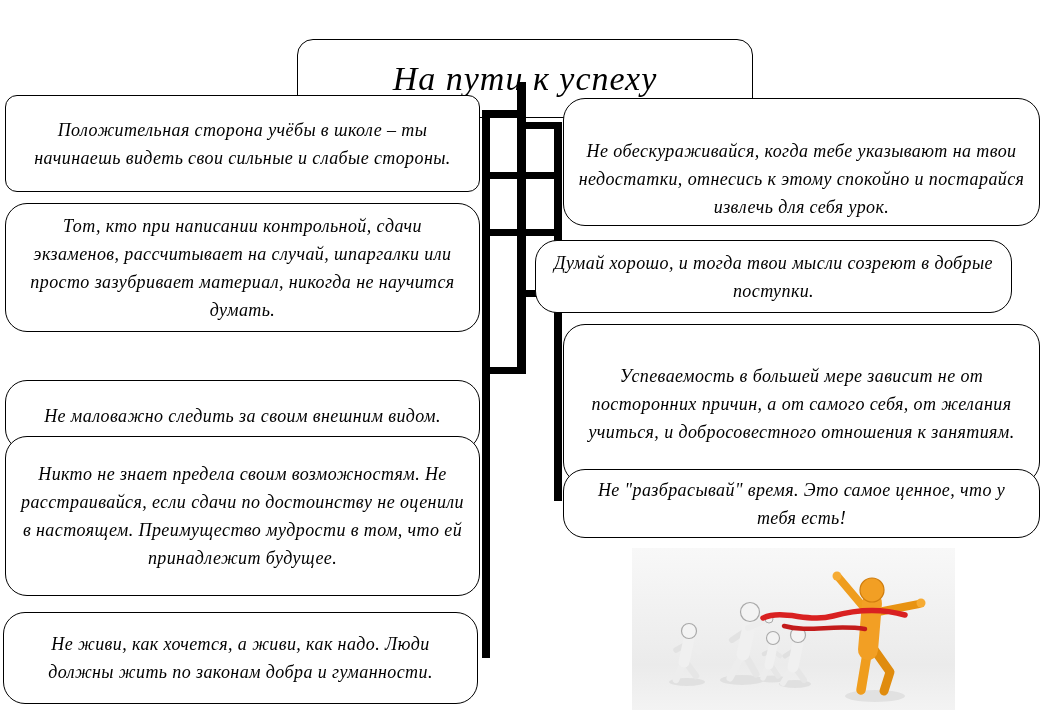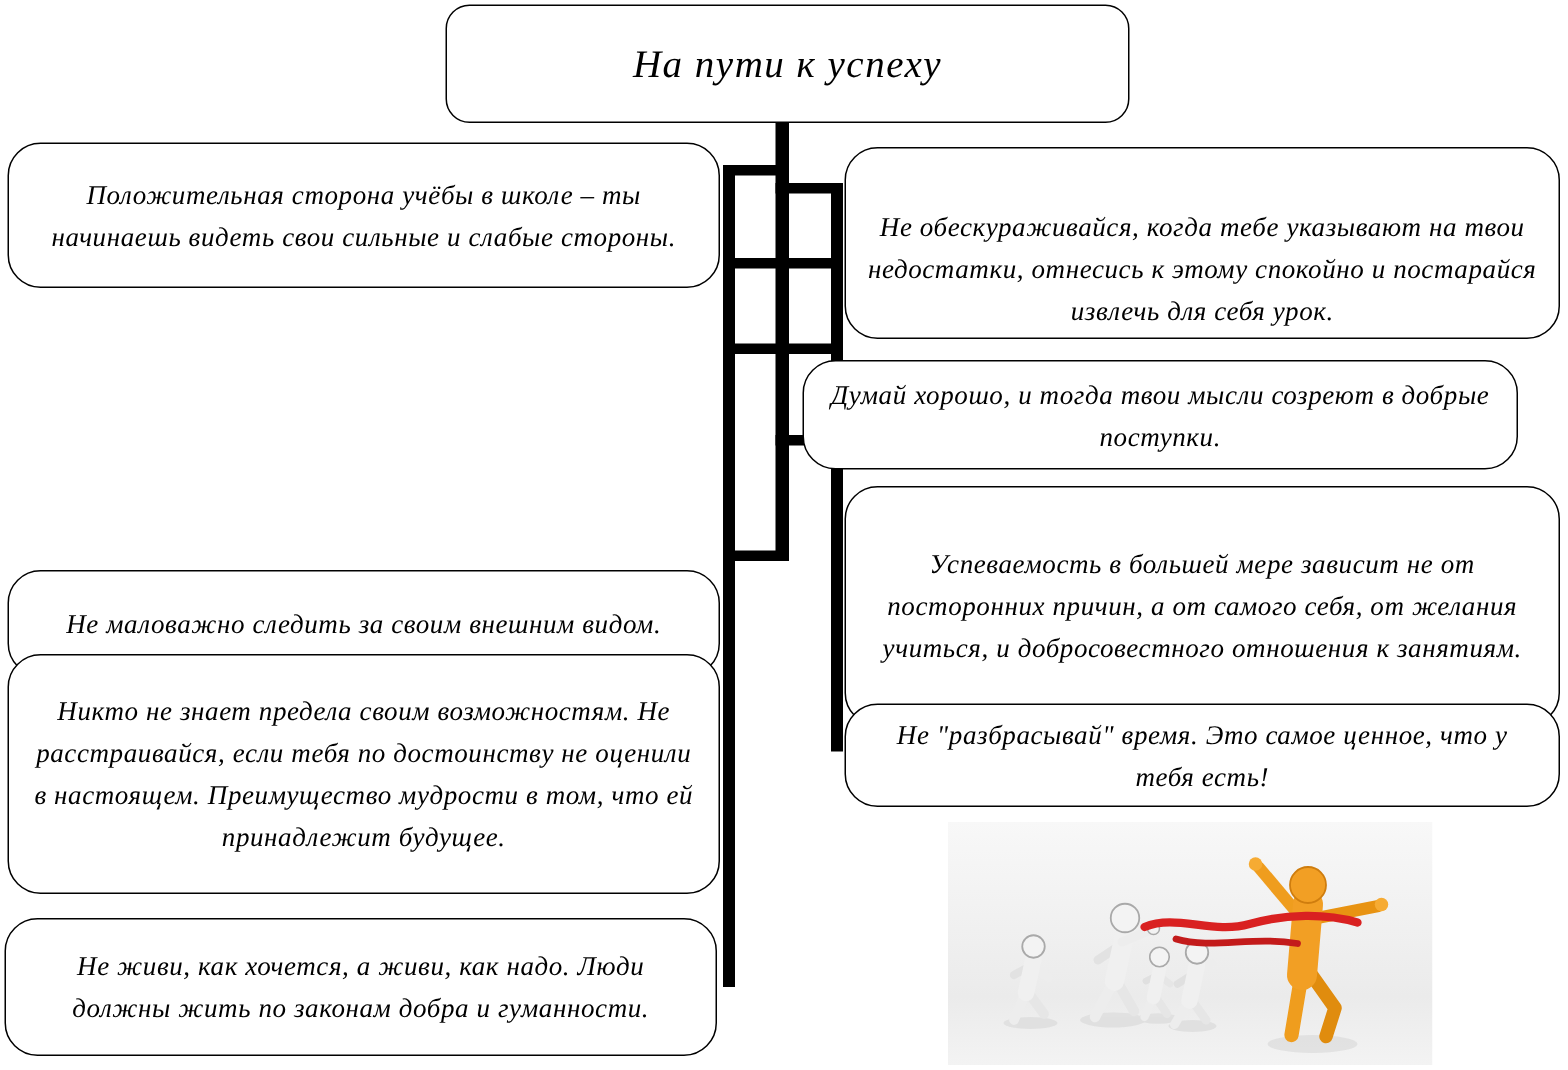--- a/index.html
+++ b/index.html
@@ -32,23 +32,24 @@
     position: absolute;
     box-sizing: border-box;
     background: #ffffff;
     border: 1.5px solid #000000;
     border-radius: 16px;
     display: flex;
     align-items: center;
     justify-content: center;
     text-align: center;
     font-style: italic;
-    font-size: 26px;
+    font-size: 34px;
     letter-spacing: 1px;
     color: #000000;
+    margin-top: 36px;
   }
   .line { position: absolute; background: #000000; }
   .illustration { position: absolute; }
 </style>
 </head>
 <body>
 
 <div class="canvas">
 
   <div class="title-box" style="left:297px; top:3px; width:456px; height:79px;">
@@ -58,28 +59,31 @@
   <div class="line" style="left:517px; top:82px;  width:9px;  height:292px;"></div>
   <div class="line" style="left:482px; top:110px; width:8px;  height:548px;"></div>
   <div class="line" style="left:554px; top:122px; width:8px;  height:379px;"></div>
   <div class="line" style="left:482px; top:110px; width:44px; height:7px;"></div>
   <div class="line" style="left:517px; top:122px; width:45px; height:7px;"></div>
   <div class="line" style="left:482px; top:172px; width:80px; height:7px;"></div>
   <div class="line" style="left:482px; top:229px; width:80px; height:7px;"></div>
   <div class="line" style="left:517px; top:290px; width:45px; height:7px;"></div>
   <div class="line" style="left:482px; top:367px; width:44px; height:7px;"></div>
 
-  <div class="note" style="left:5px; top:95px;  width:475px; height:97px;">
+  <div class="note" style="left:5px; top:95px;  width:475px; height:97px;border-radius:12px;">
     <span>Положительная сторона учёбы в школе – ты начинаешь видеть свои сильные и слабые стороны.</span>
+  </div>
+  <div class="note" style="left:5px; top:203px; width:475px; height:129px;">
+    <span>Тот, кто при написании контрольной, сдачи экзаменов, рассчитывает на случай, шпаргалки или просто зазубривает материал, никогда не научится думать.</span>
   </div>
   <div class="note" style="left:5px; top:348px; width:475px; height:71px;margin-top:32px;">
     <span>Не маловажно следить за своим внешним видом.</span>
   </div>
   <div class="note" style="left:5px; top:436px; width:475px; height:160px;">
-    <span>Никто не знает предела своим возможностям. Не расстраивайся, если тебя по достоинству не оценили в настоящем. Преимущество мудрости в том, что ей принадлежит будущее.</span>
+    <span>Никто не знает предела своим возможностям. Не расстраивайся, если сдачи по достоинству не оценили в настоящем. Преимущество мудрости в том, что ей принадлежит будущее.</span>
   </div>
   <div class="note" style="left:3px; top:612px; width:475px; height:92px;">
     <span>Не живи, как хочется, а живи, как надо. Люди должны жить по законам добра и гуманности.</span>
   </div>
 
   <div class="note" style="left:563px; top:98px;  width:477px; height:128px;align-items:flex-end;">
     <span>Не обескураживайся, когда тебе указывают на твои недостатки, отнесись к этому спокойно и постарайся извлечь для себя урок.</span>
   </div>
   <div class="note" style="left:535px; top:240px; width:477px; height:73px;">
     <span>Думай хорошо, и тогда твои мысли созреют в добрые поступки.</span>

